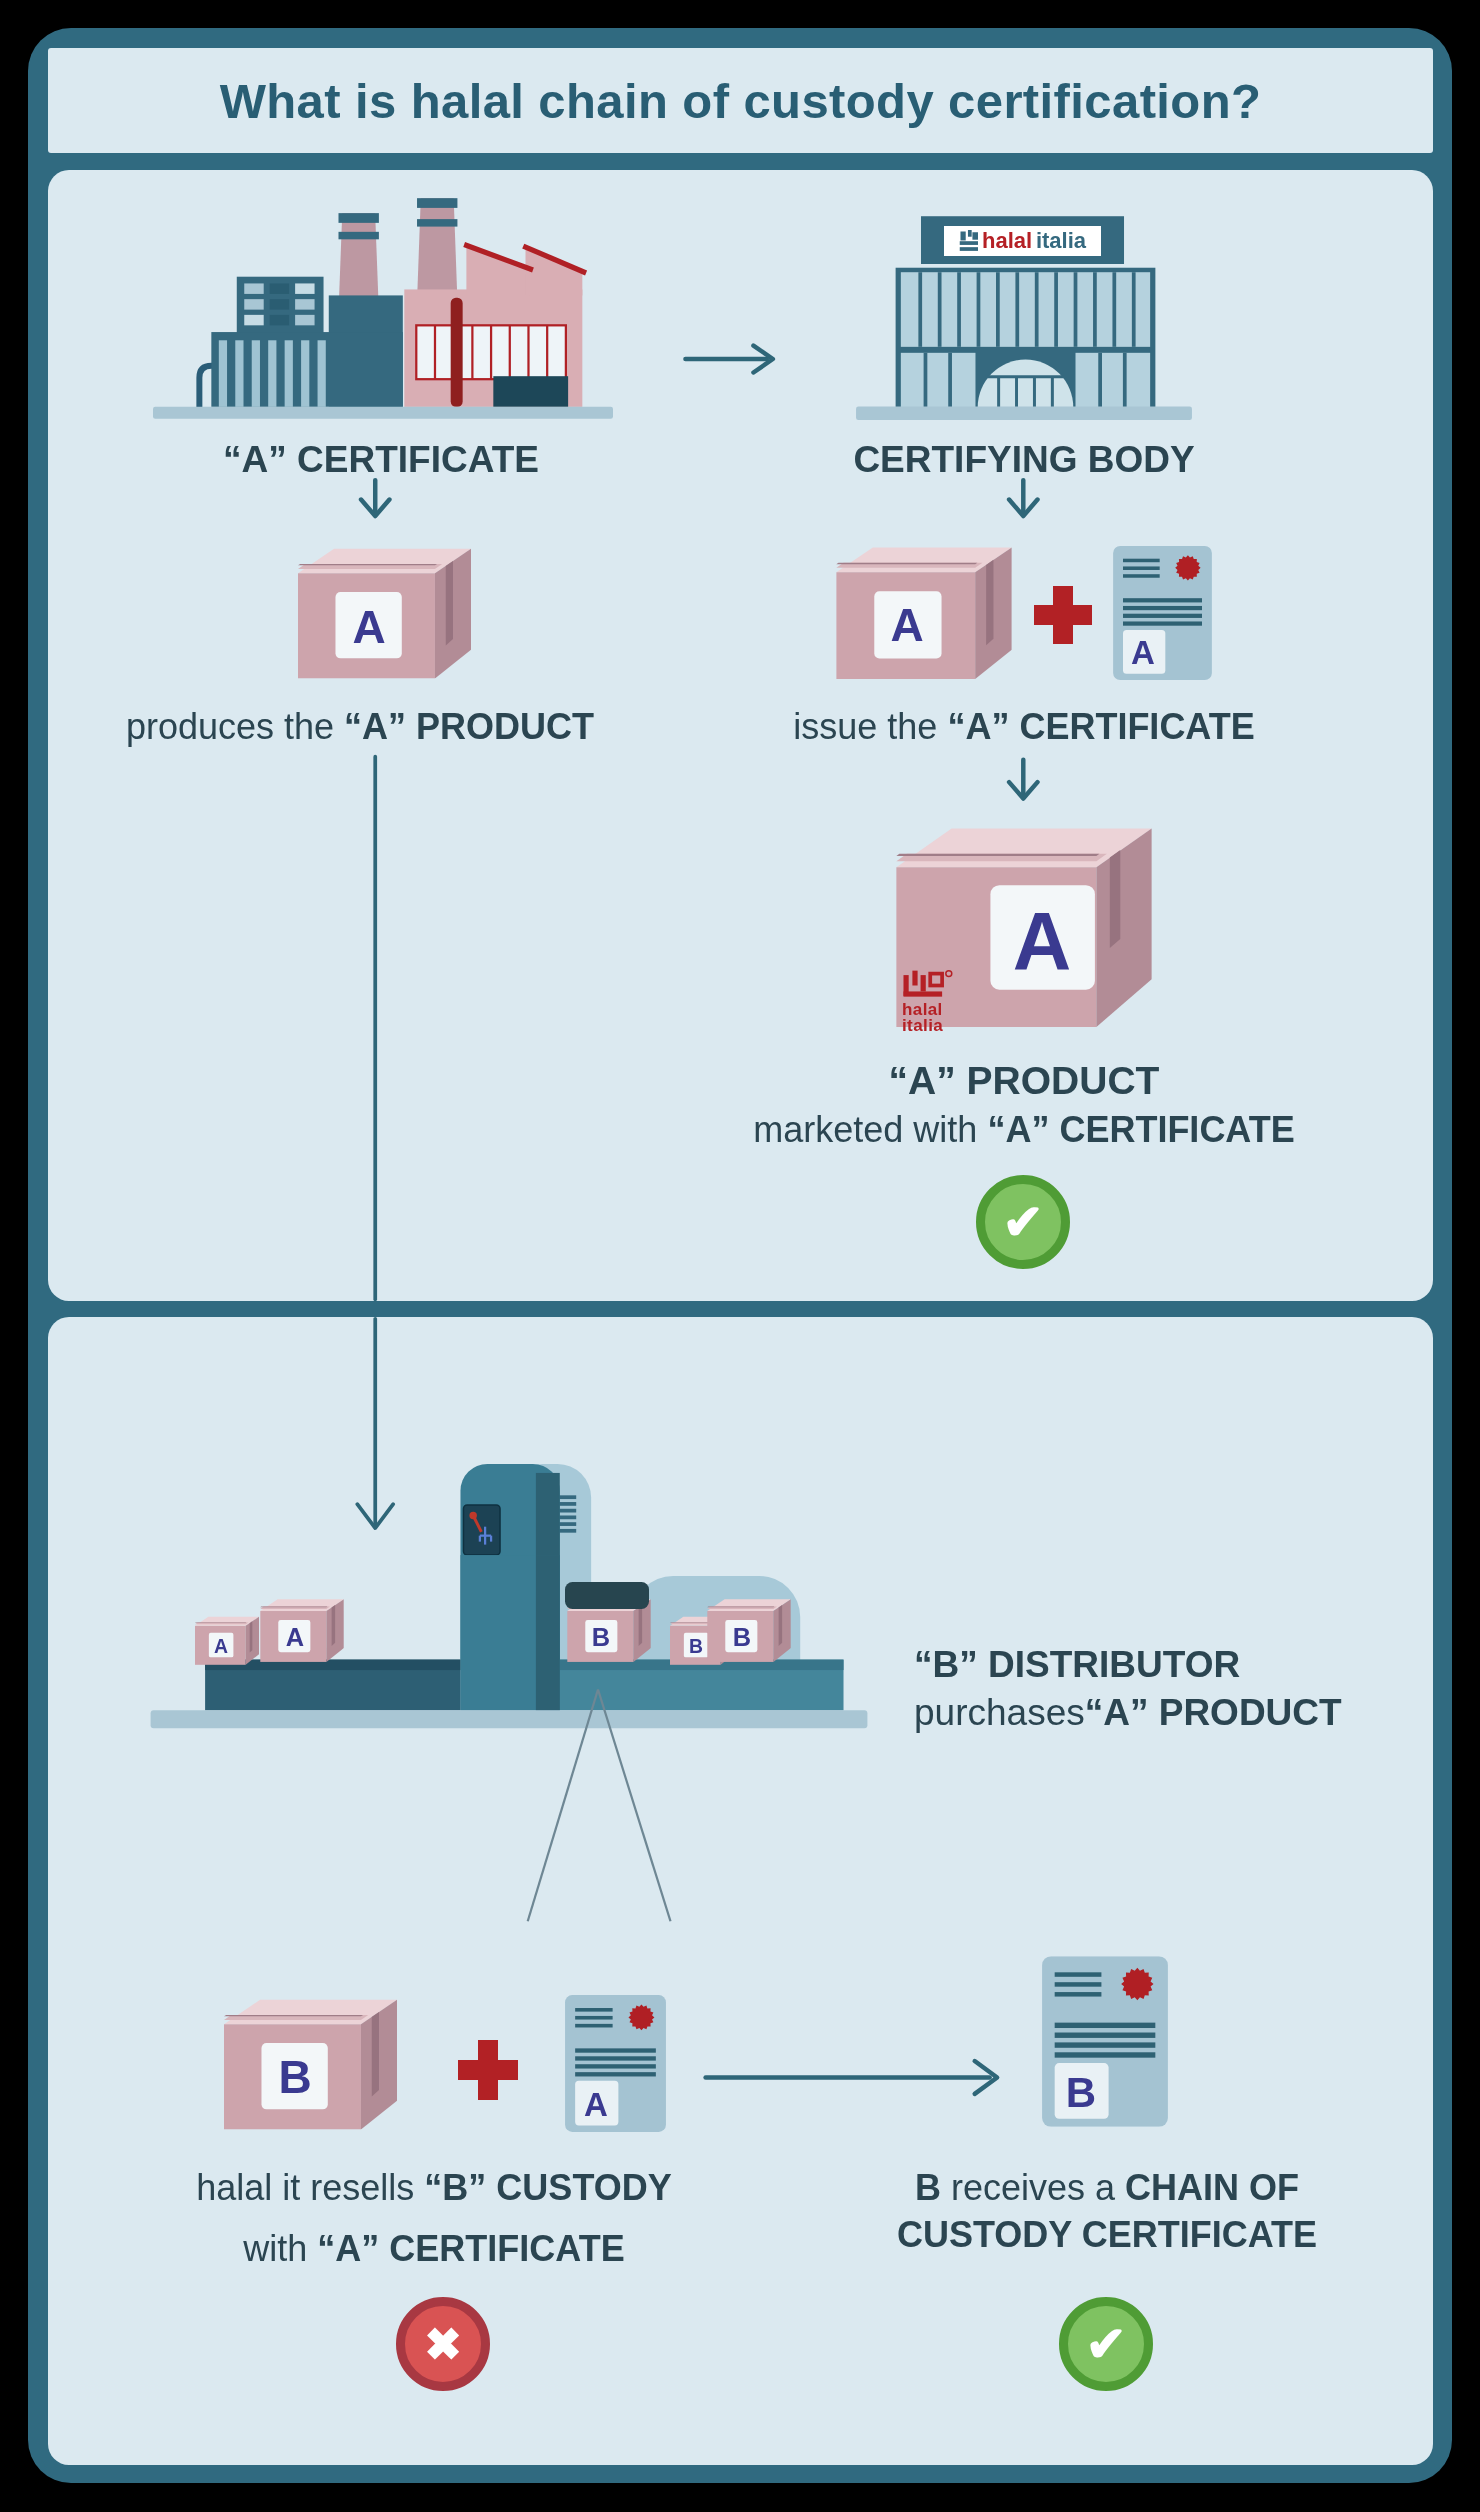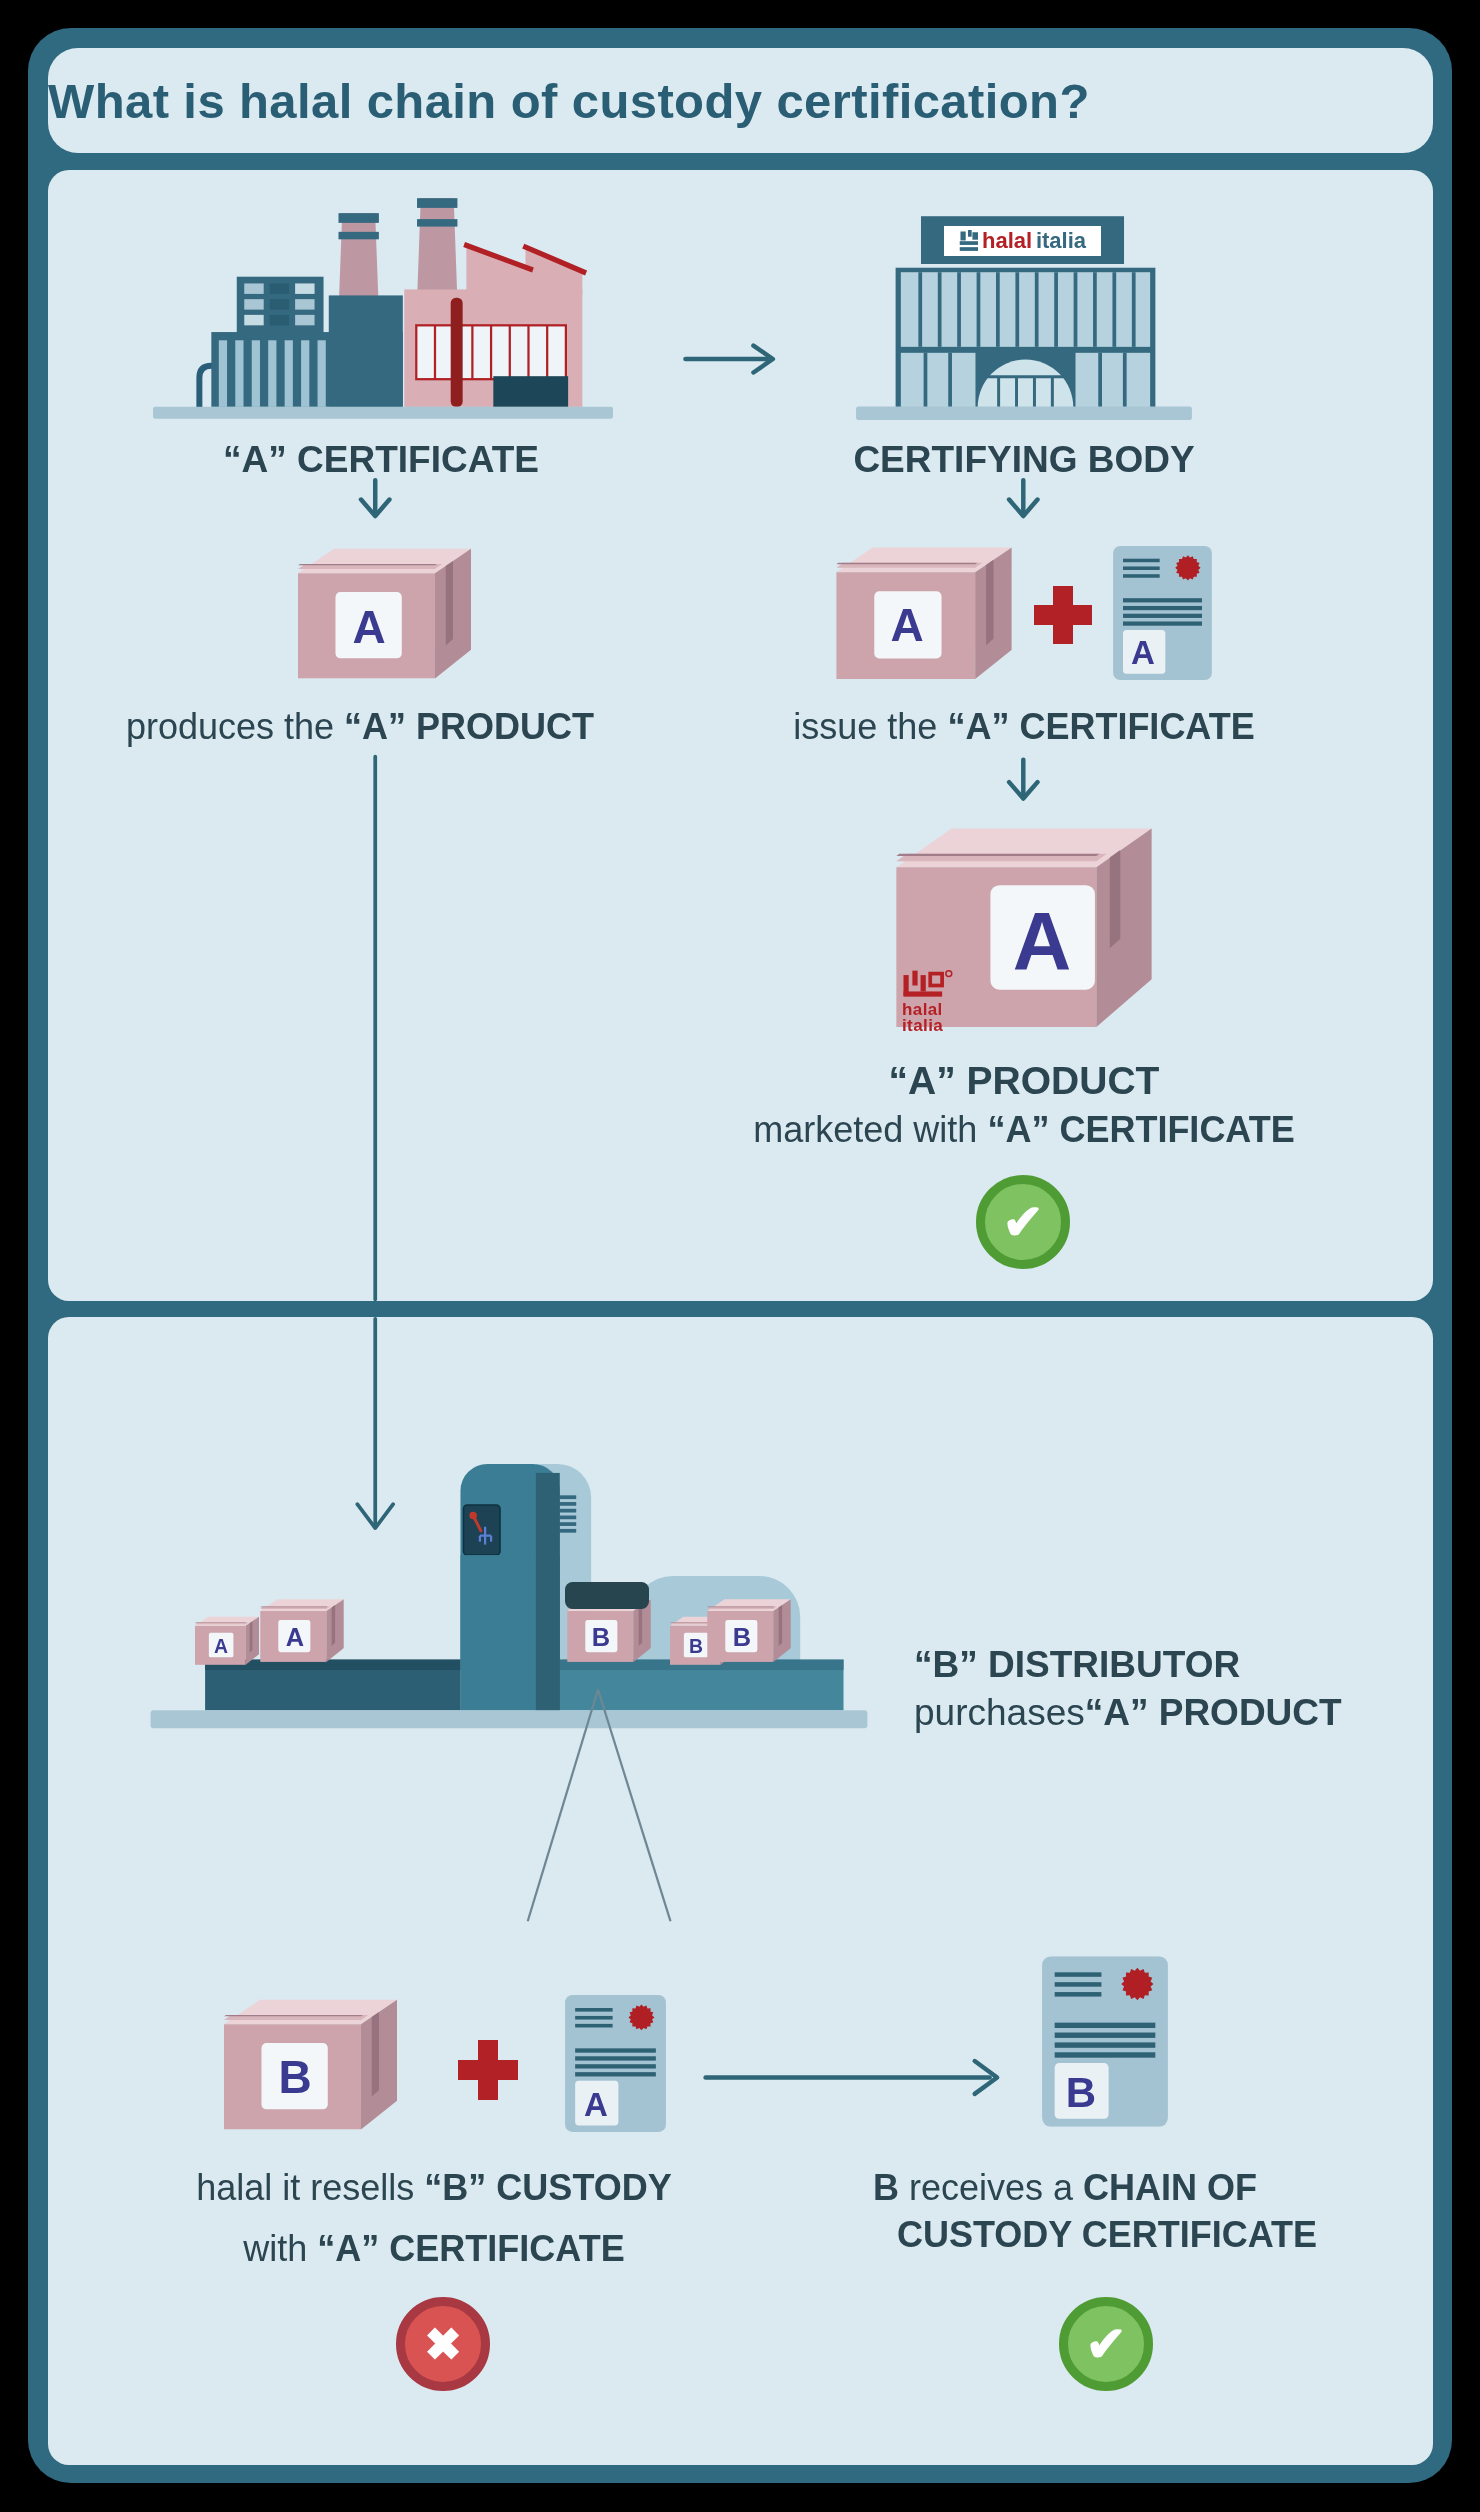--- a/index.html
+++ b/index.html
@@ -1,18 +1,18 @@
 <!DOCTYPE html>
 <html style="font-size:12px"><head>
 <meta charset="utf-8">
 <style>
   html,body{margin:0;padding:0;background:#000;}
   .page{position:relative;width:1480px;height:2512px;background:#000;font-family:"Liberation Sans",sans-serif;overflow:hidden;}
   .frame{position:absolute;left:28px;top:28px;width:1424px;height:2455px;background:#306a80;border-radius:43px;}
-  .titlebox{position:absolute;left:48px;top:48px;width:1385px;height:105px;background:#dbe9f0;border-radius:30px;display:flex;align-items:center;justify-content:flex-start;}
+  .titlebox{position:absolute;left:48px;top:48px;width:1385px;height:105px;background:#dbe9f0;border-radius:3px;display:flex;align-items:center;justify-content:center;}
   .titlebox h1{margin:0;font-size:49px;font-weight:700;color:#295e74;letter-spacing:0.4px;}
   .panel{position:absolute;left:48px;width:1385px;background:#dbe9f0;border-radius:21px;}
   .panel.top{top:170px;height:1131px;}
   .panel.bottom{top:1317px;height:1148px;}
   .abs{position:absolute;}
   .caption{position:absolute;color:#2b4551;font-size:36px;line-height:45px;white-space:nowrap;text-align:center;transform:translateX(-50%);}
   .caption.left{transform:none;text-align:left;}
   .bd{font-weight:700;}
   .rg{font-weight:400;}
   .boxletter{position:absolute;transform:translate(-50%,-50%);color:#3a3a90;font-weight:700;}
@@ -321,21 +321,21 @@
     </svg>
   <div class="certletter" style="left:1081px;top:2093px;font-size:42px;">B</div>
 
   <div class="caption" style="left:434px;top:2165px;">
     <span class="rg">halal it resells </span><span class="bd">“B” CUSTODY</span>
   </div>
   <div class="caption" style="left:434px;top:2212px;margin-top:14px;">
     <span class="rg">with </span><span class="bd">“A” CERTIFICATE</span>
   </div>
 
-  <div class="caption" style="left:1065px;top:2165px;">
+  <div class="caption" style="left:1107px;top:2165px;">
     <span class="bd">B</span><span class="rg"> receives a </span><span class="bd">CHAIN OF</span>
   </div>
   <div class="caption bd" style="left:1107px;top:2212px;">
     <span>CUSTODY CERTIFICATE</span>
   </div>
 
   <div class="badge no" style="left:396px;top:2297px;">
     <span>✖</span>
   </div>
   <div class="badge ok" style="left:1059px;top:2297px;">

